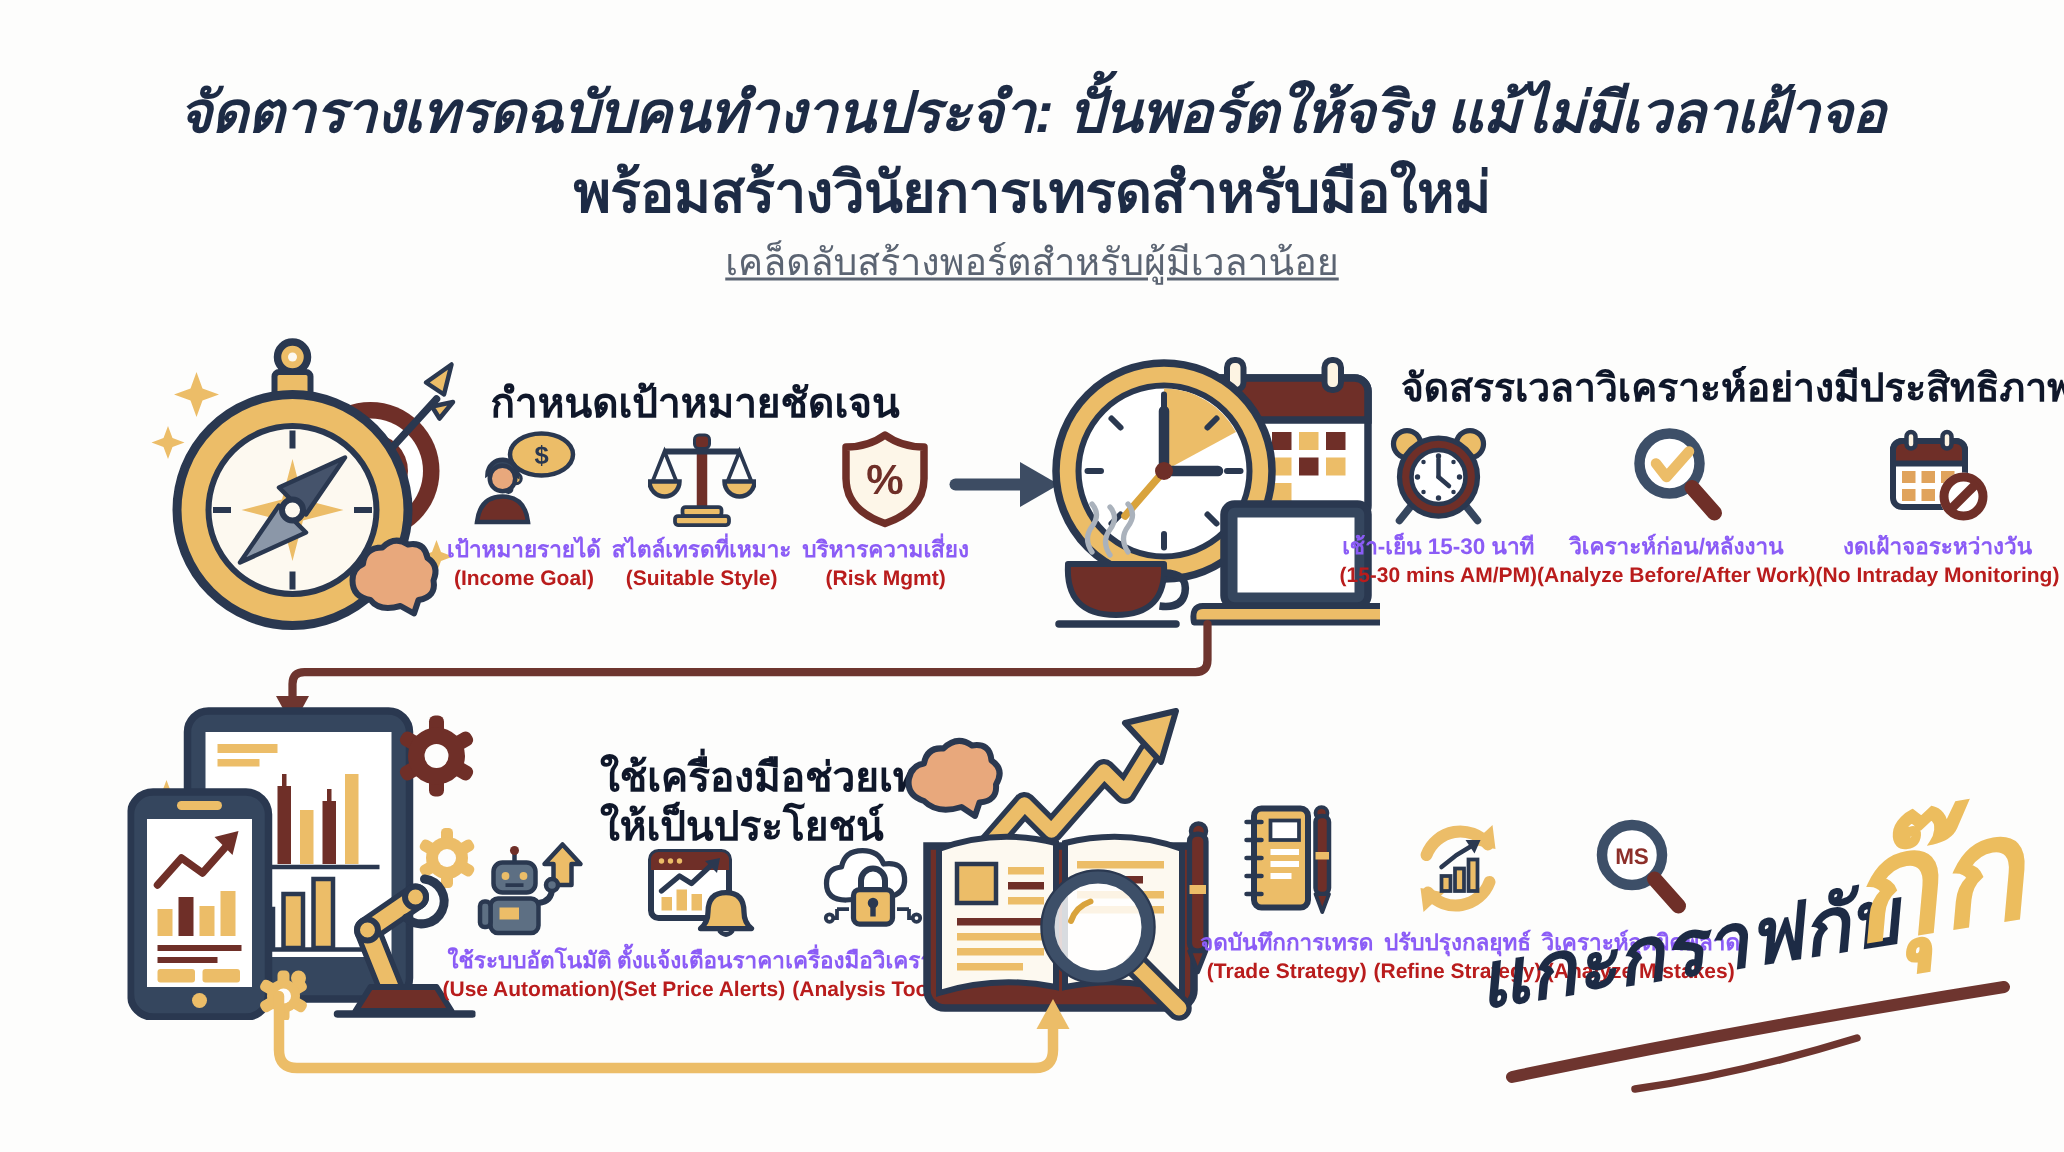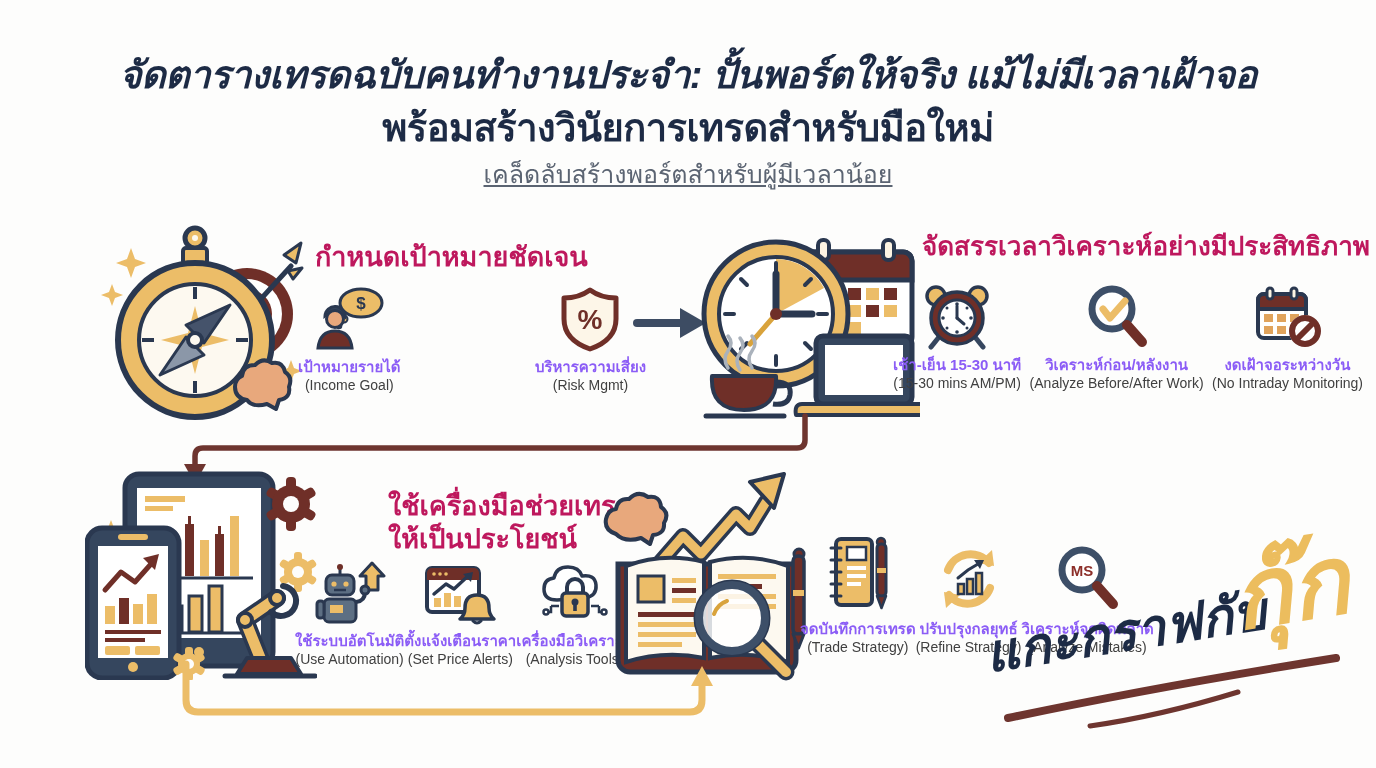--- a/index.html
+++ b/index.html
@@ -5,28 +5,28 @@
   html,body{margin:0;padding:0;background:#e9e9e9;}
   #canvas{position:relative;width:1376px;height:768px;background:#fdfdfc;overflow:hidden;
     font-family:"Liberation Sans","DejaVu Sans",sans-serif;color:#1d2b45;}
   .abs{position:absolute;}
   .title-line{position:absolute;left:0;width:100%;text-align:center;font-weight:800;
     font-size:38px;color:#1d2b45;white-space:nowrap;letter-spacing:-.5px;}
   #title1{top:44px;font-style:italic;}
   #title2{top:97px;}
   #subtitle{position:absolute;left:0;width:100%;text-align:center;top:154px;
     font-size:25px;font-weight:500;color:#5b6472;text-decoration:underline;}
-  .sec-title{position:absolute;margin:0;font-size:27px;font-weight:800;color:#be185d;
+  .sec-title{position:absolute;margin:12px;font-size:27px;font-weight:800;color:#0f172a;
     white-space:nowrap;line-height:1.22;}
   .items{position:absolute;display:flex;justify-content:space-between;align-items:flex-start;}
   .item{display:flex;flex-direction:column;align-items:center;text-align:center;}
   .icon-box{height:68px;display:flex;align-items:flex-end;justify-content:center;margin-bottom:6px;}
   .row-s4 .icon-box{height:82px;}
   .th{font-size:15px;font-weight:700;color:#8b5cf6;white-space:nowrap;line-height:1.25;}
-  .en{font-size:14px;font-weight:400;color:#404040;white-space:nowrap;line-height:1.25;}
+  .en{font-size:14px;font-weight:700;color:#b91c1c;white-space:nowrap;line-height:1.25;}
   .sig-main{position:absolute;left:992px;top:612px;font-size:52px;font-weight:700;font-style:italic;
     color:#1d2b45;transform:rotate(-9deg);transform-origin:left bottom;white-space:nowrap;}
   .sig-accent{position:absolute;left:1232px;top:540px;font-size:96px;font-weight:800;font-style:italic;
     color:#ecbd5e;transform:rotate(-9deg);white-space:nowrap;line-height:1;}
   svg{display:block;}
 </style>
 </head>
 <body>
 
 <div id="canvas">
@@ -80,20 +80,37 @@
           <text x="48" y="23" font-size="17" font-weight="bold" fill="#2a3850" text-anchor="middle">$</text>
           <circle cx="31" cy="33" r="3.5" fill="#ecbd68" stroke="#2a3850" stroke-width="2"></circle>
           <circle cx="26" cy="40" r="2.3" fill="#ecbd68" stroke="#2a3850" stroke-width="2"></circle>
           <path d="M12 30 a10 10 0 0 1 20 1 q-11 -7 -20 -1 z" fill="#35465e" stroke="#2a3850" stroke-width="3"></path>
           <circle cx="22" cy="33" r="8.5" fill="#e8a87c" stroke="#2a3850" stroke-width="3"></circle>
           <path d="M5 62 q2 -17 17 -17 q15 0 17 17 z" fill="#6f2f28" stroke="#2a3850" stroke-width="3"></path>
         </svg>
       </div>
       <div class="th">เป้าหมายรายได้</div>
       <div class="en">(Income Goal)</div>
+    </div>
+    <div class="item">
+      <div class="icon-box">
+        <svg width="72" height="66" viewBox="0 0 72 66">
+          <line x1="36" y1="10" x2="36" y2="54" stroke="#6f2f28" stroke-width="7"></line>
+          <rect x="31" y="4" width="10" height="9" rx="3" fill="#6f2f28" stroke="#2a3850" stroke-width="2"></rect>
+          <line x1="11" y1="15" x2="61" y2="15" stroke="#2a3850" stroke-width="4"></line>
+          <path d="M11 15 L3 35 h16 z" fill="none" stroke="#2a3850" stroke-width="2.5"></path>
+          <path d="M1 35 a10 10 0 0 0 20 0 z" fill="#ecbd68" stroke="#2a3850" stroke-width="3"></path>
+          <path d="M61 15 L53 35 h16 z" fill="none" stroke="#2a3850" stroke-width="2.5"></path>
+          <path d="M51 35 a10 10 0 0 0 20 0 z" fill="#ecbd68" stroke="#2a3850" stroke-width="3"></path>
+          <rect x="23" y="52" width="26" height="6" rx="2" fill="#ecbd68" stroke="#2a3850" stroke-width="2.5"></rect>
+          <rect x="18" y="58" width="36" height="6" rx="2" fill="#ecbd68" stroke="#2a3850" stroke-width="2.5"></rect>
+        </svg>
+      </div>
+      <div class="th">สไตล์เทรดที่เหมาะ</div>
+      <div class="en">(Suitable Style)</div>
     </div>
     <div class="item">
       <div class="icon-box">
         <svg width="64" height="66" viewBox="0 0 64 66">
           <path d="M32 4 q11 8 26 8 v21 q0 21 -26 30 q-26 -9 -26 -30 v-21 q15 0 26 -8 z" fill="#fdf6e8" stroke="#6f2f28" stroke-width="5" stroke-linejoin="round"></path>
           <text x="32" y="43" font-size="28" font-weight="bold" fill="#6f2f28" text-anchor="middle">%</text>
         </svg>
       </div>
       <div class="th">บริหารความเสี่ยง</div>
       <div class="en">(Risk Mgmt)</div>

